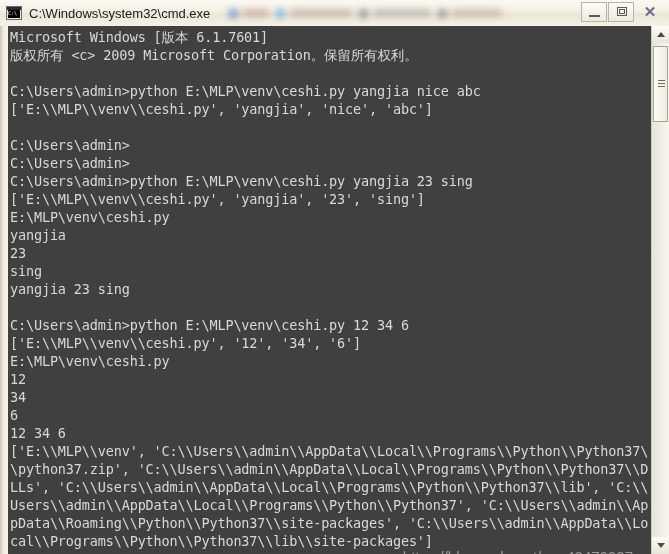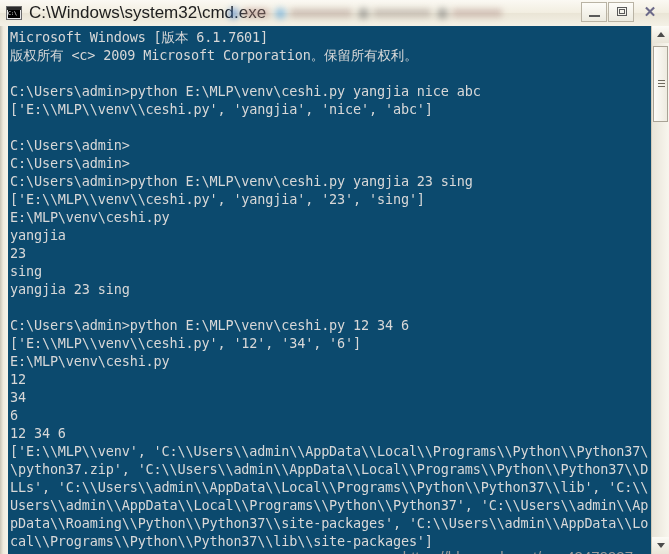--- a/index.html
+++ b/index.html
@@ -57,21 +57,21 @@
     line-height: 7px;
     color: #ffffff;
     font-family: "DejaVu Sans Mono", monospace;
     background: #000;
     right: 1px;
     bottom: 1px;
   }
   #title-text {
     margin-left: 7px;
     font-family: "Liberation Sans", sans-serif;
-    font-size: 17px;
+    font-size: 13px;
     color: #202020;
     white-space: nowrap;
     flex: 0 0 auto;
   }
 
   
   #bg-tabs {
     position: absolute;
     left: 228px; top: 0;
     width: 355px; height: 26px;
@@ -152,21 +152,21 @@
     width: 8px; height: 528px;
     background: linear-gradient(to right, #c9c4b6 0%, #efeadd 40%, #f7f4ea 100%);
   }
 
   #console {
     position: absolute;
     left: 8px;
     top: 26px;
     width: 643px;
     height: 528px;
-    background: #0c4a6e;
+    background: #404040;
     overflow: hidden;
   }
 
   #console-text {
     position: absolute;
     left: 2px;
     top: 2px;
     font-family: "DejaVu Sans Mono", monospace;
     font-size: 13.5px;
     line-height: 18px;

